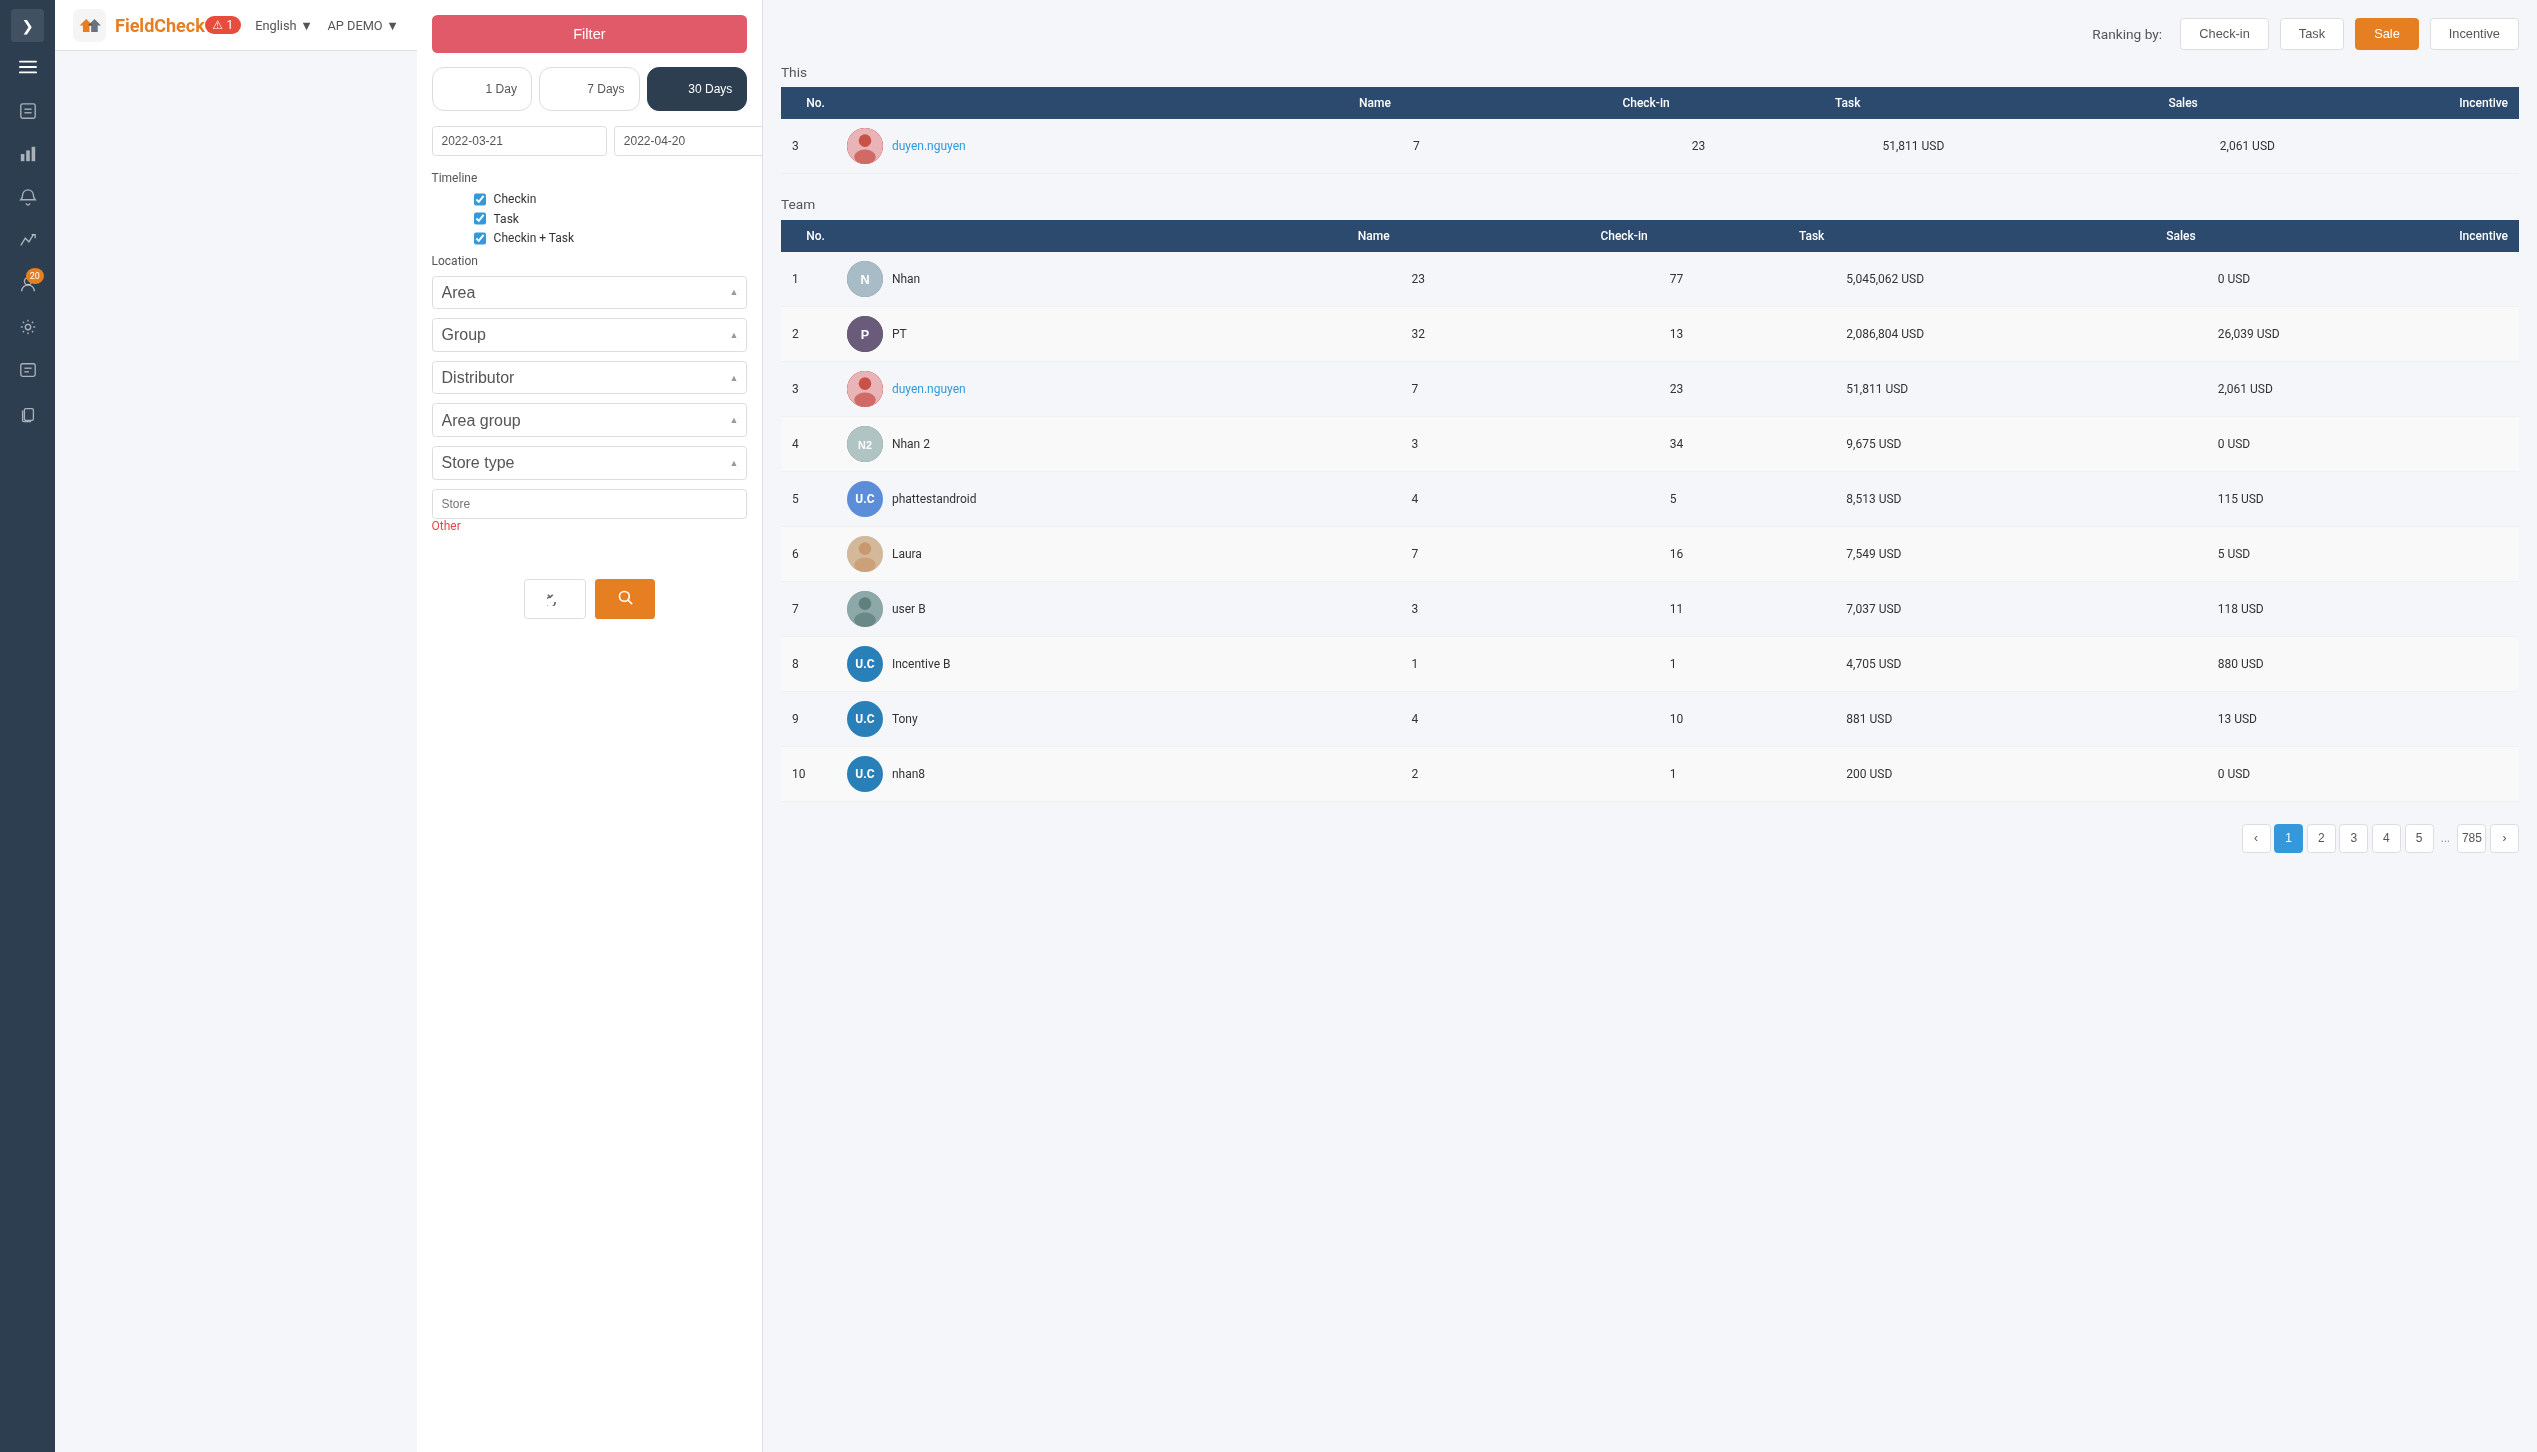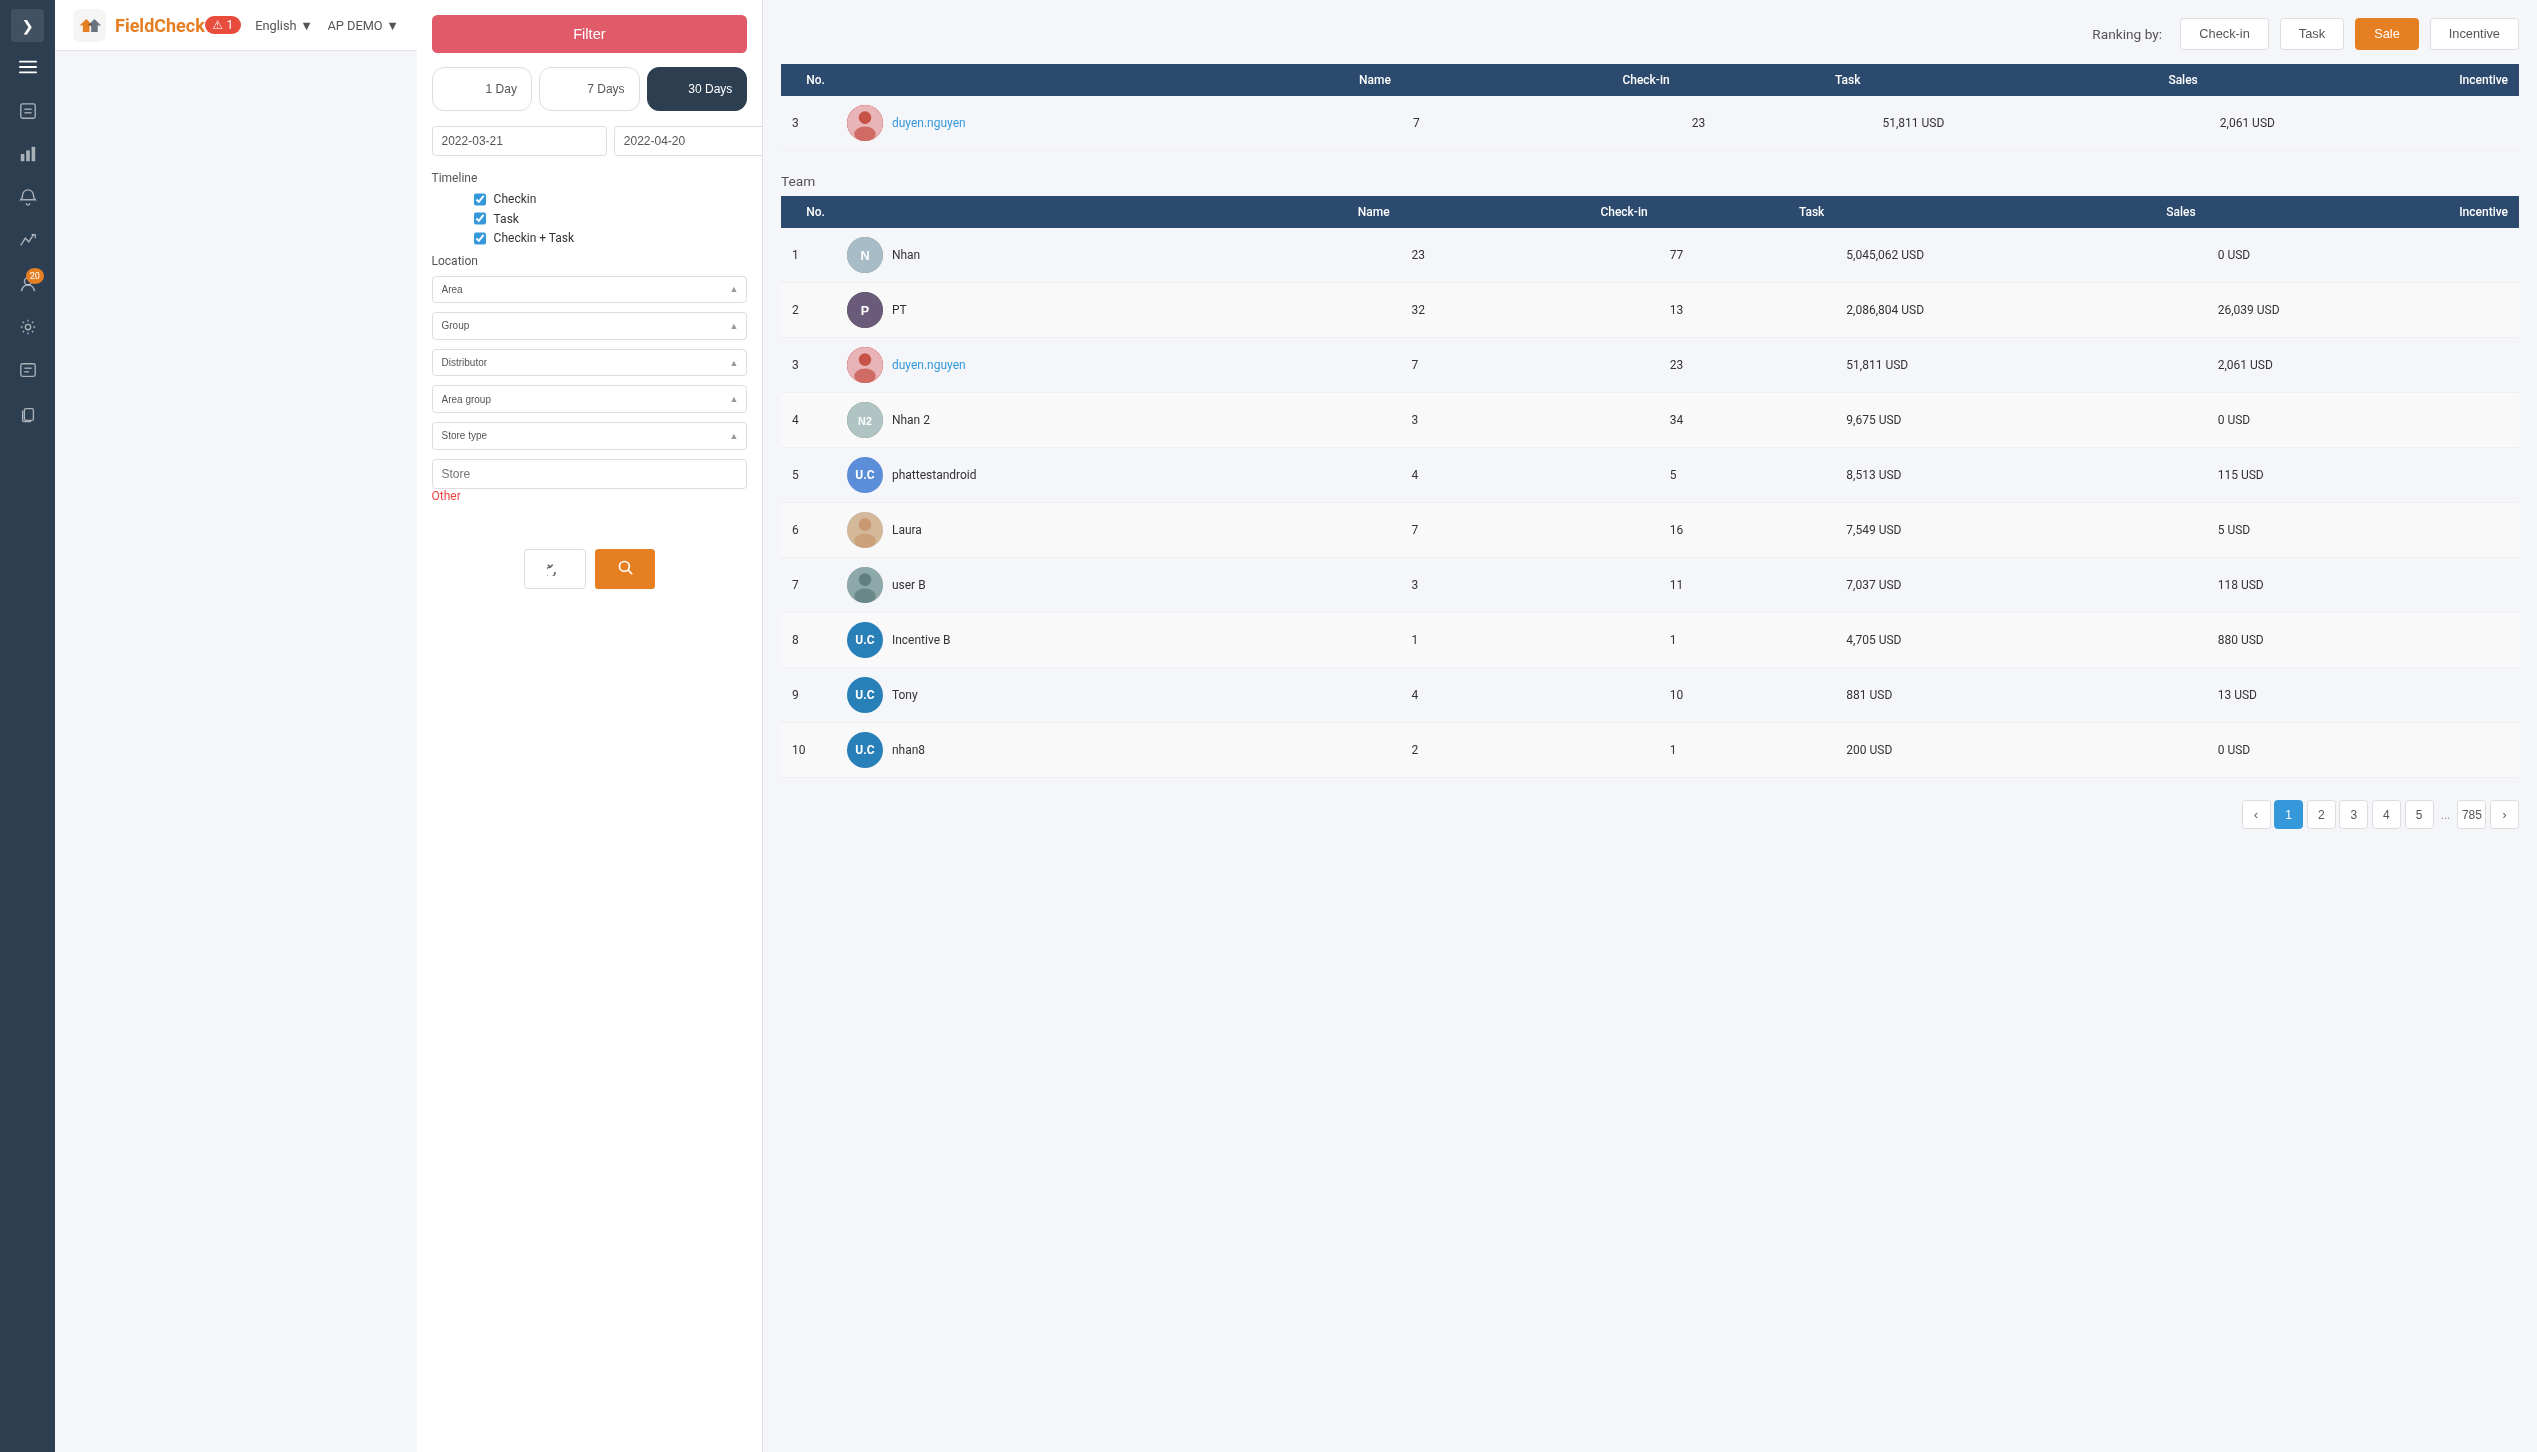--- a/index.html
+++ b/index.html
@@ -33,21 +33,21 @@
     .day-buttons { display: flex; gap: 7.3px; margin-bottom: 14.6px; }
     .day-btn { flex: 1; padding: 14px; border: 0.9px solid #ddd; border-radius: 12px; background: white; cursor: pointer; font-size: 12px; color: #555; text-align: right; }
     .day-btn.active { background: #2c3e50; color: white; border-color: #2c3e50; }
     .date-row { display: flex; gap: 7.3px; margin-bottom: 14.6px; }
     .date-input { flex: 1; padding: 7.3px 9px; border: 0.9px solid #ddd; border-radius: 3.6px; font-size: 12px; color: #555; }
     .section-label { font-size: 12px; color: #555; margin-bottom: 7.3px; margin-top: 3.6px; }
     .checkbox-row { display: flex; align-items: center; gap: 7.3px; margin-bottom: 5.5px; font-size: 12px; margin-left: 42px; }
     .checkbox-row input[type=checkbox] { accent-color: #3498db; width: 12.8px; height: 12.8px; }
     .location-label { font-size: 12px; color: #555; margin-bottom: 7.3px; margin-top: 9px; }
     .select-wrapper { position: relative; margin-bottom: 9px; }
-    .select-wrapper select { width: 100%; padding: 7.3px 9px; border: 0.9px solid #ddd; border-radius: 3.6px; font-size: 10px; color: #555; background: white; cursor: pointer; appearance: none; }
+    .select-wrapper select { width: 100%; padding: 7.3px 9px; border: 0.9px solid #ddd; border-radius: 3.6px; font-size: 16px; color: #555; background: white; cursor: pointer; appearance: none; }
     .select-wrapper::after { content: '▲'; position: absolute; right: 9px; top: 50%; transform: translateY(-50%); font-size: 9px; color: #999; pointer-events: none; }
     .store-input { width: 100%; padding: 7.3px 9px; border: 0.9px solid #ddd; border-radius: 3.6px; font-size: 12px; color: #999; }
     .other-label { font-size: 12px; color: #ef4444; margin-bottom: 46px; }
     .action-buttons { display: flex; gap: 9px; justify-content: center; margin-top: 14.6px; }
     .btn-reset { padding: 9px 22px; border: 0.9px solid #ddd; border-radius: 3.6px; background: white; cursor: pointer; color: #555; font-size: 12.8px; }
     .btn-search { padding: 9px 22px; border: none; border-radius: 3.6px; background: #e67e22; color: white; cursor: pointer; font-size: 12.8px; }
 
     
     .main-content { flex: 1; overflow-y: auto; padding: 18px; }
 
@@ -256,20 +256,21 @@
     <div class="main-content">
 
       <div class="ranking-header">
         <span class="ranking-label">Ranking by:</span>
         <button class="rank-btn">Check-in</button>
         <button class="rank-btn">Task</button>
         <button class="rank-btn active">Sale</button>
         <button class="rank-btn">Incentive</button>
       </div>
 
+      <div class="section-title">This</div>
       <table class="data-table">
         <thead>
           <tr>
             <th>No.</th>
             <th>Name</th>
             <th>Check-in</th>
             <th>Task</th>
             <th>Sales</th>
             <th>Incentive</th>
           </tr>

